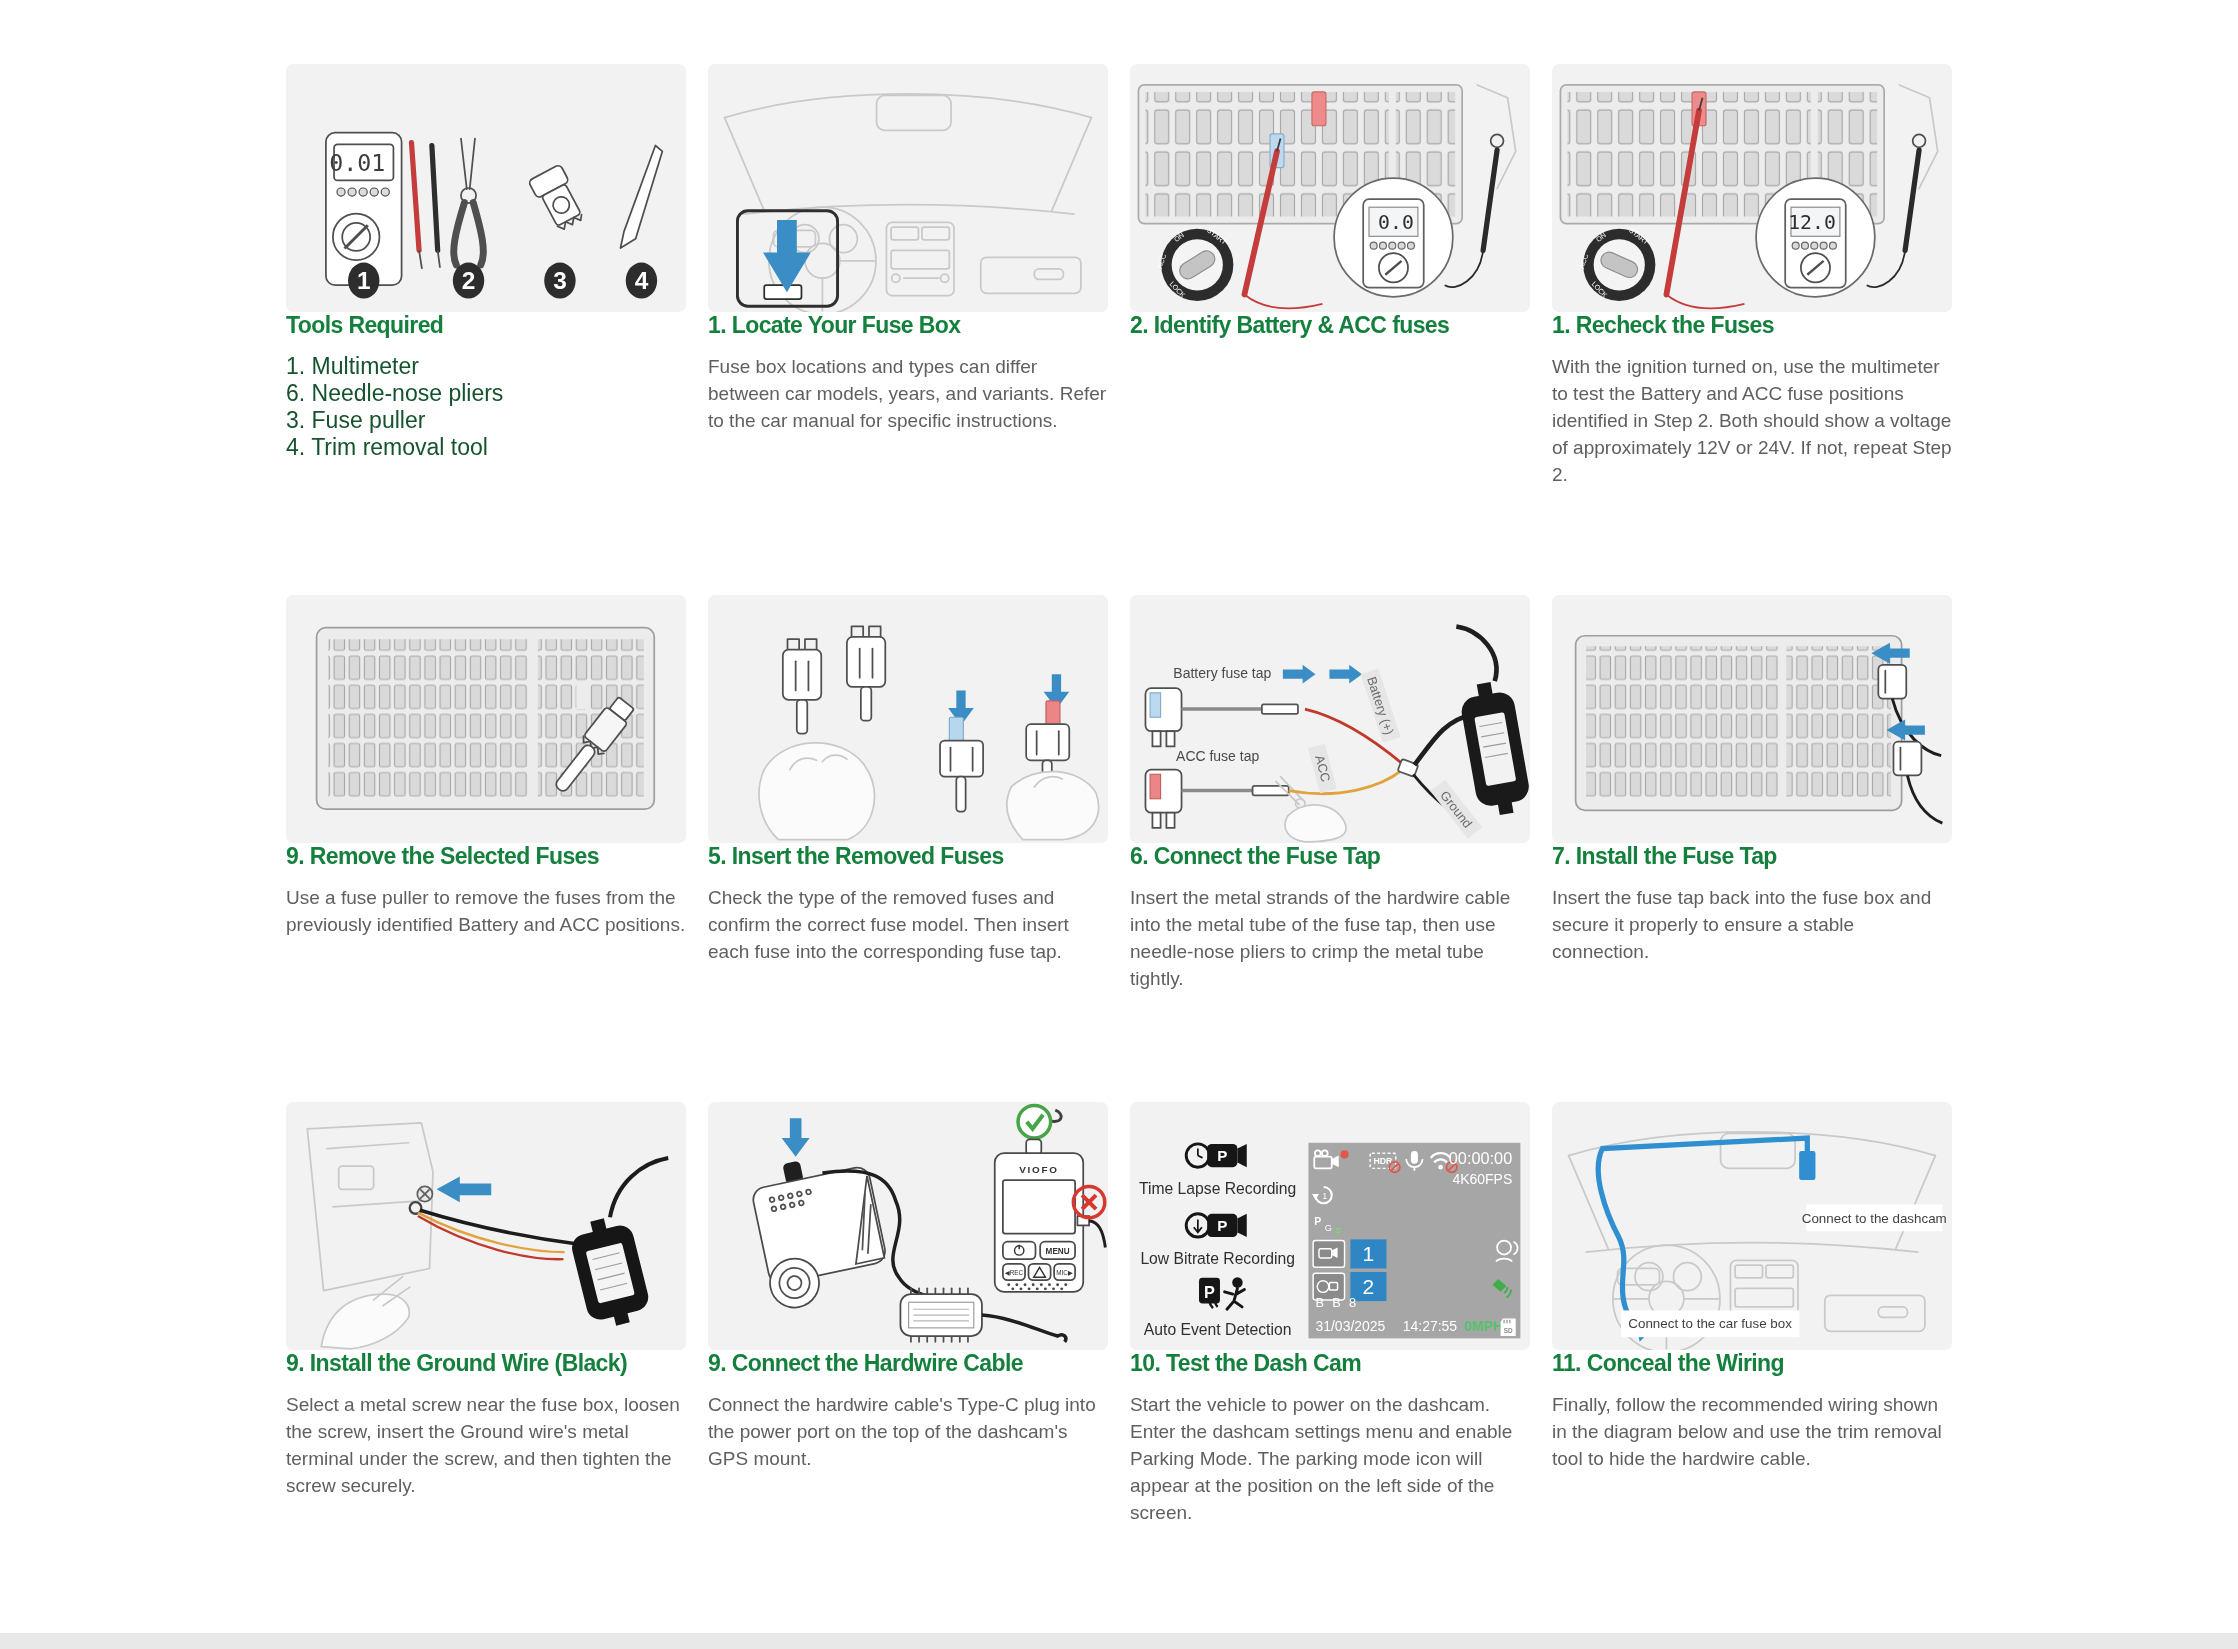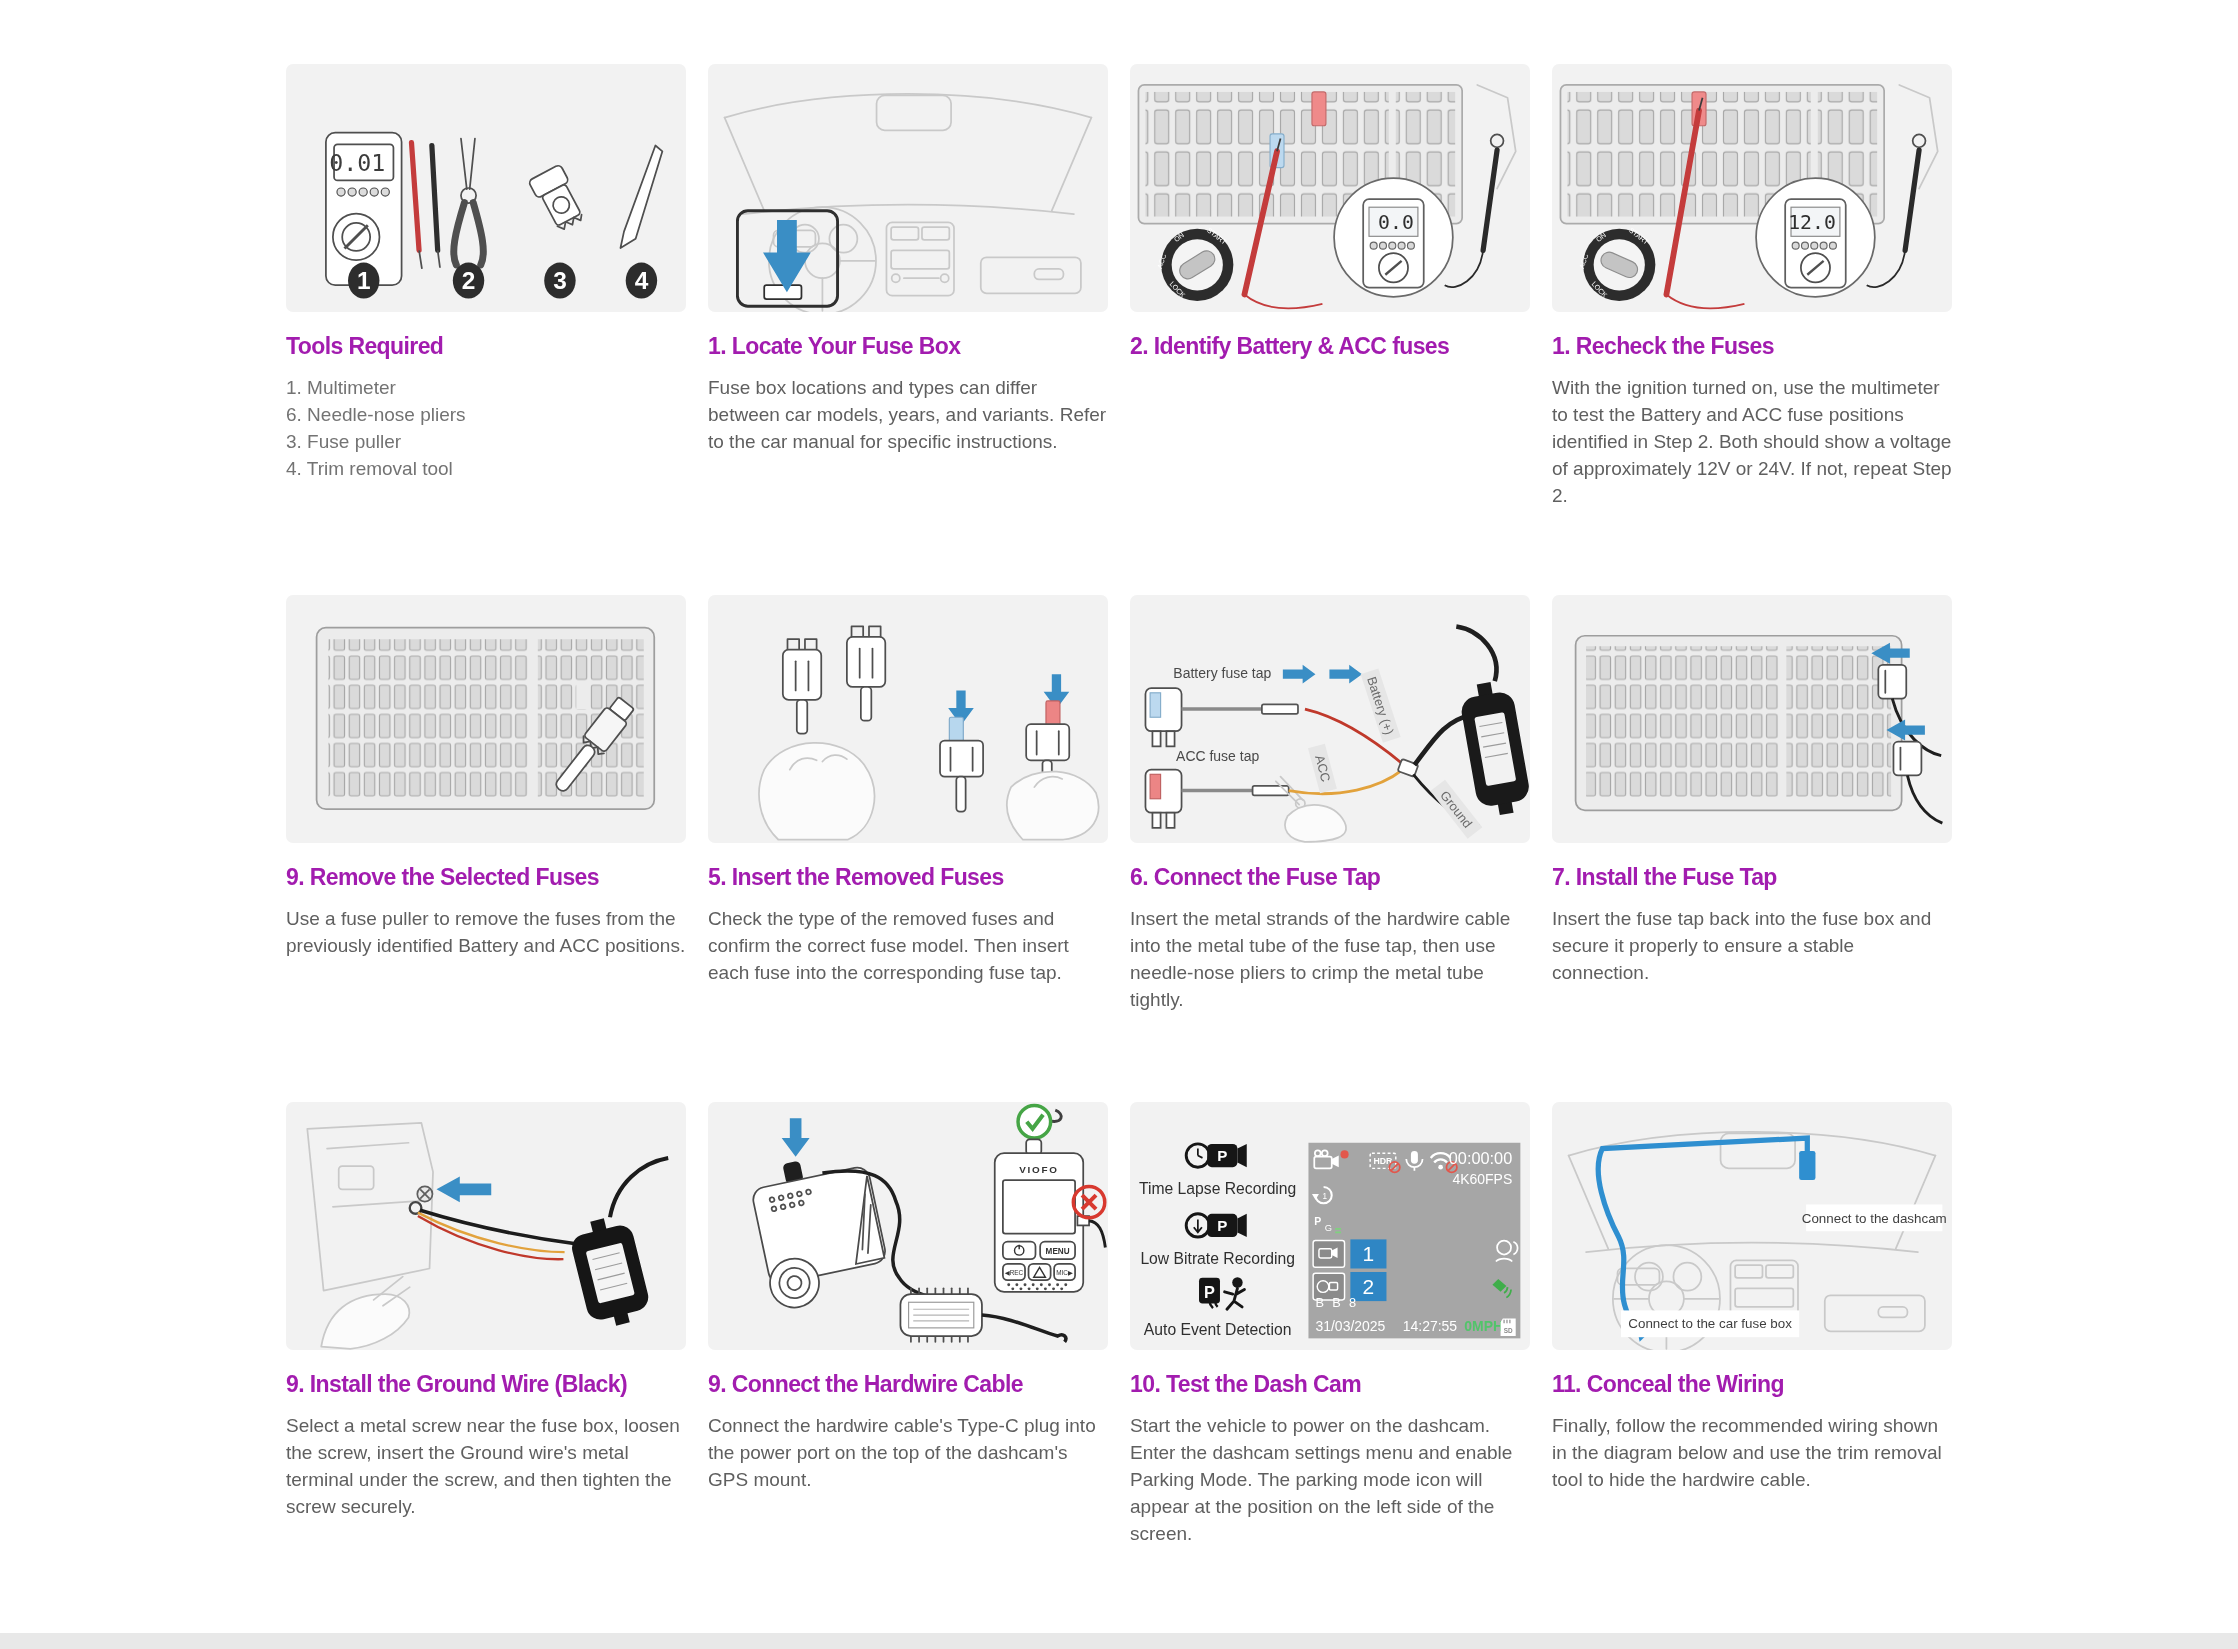--- a/index.html
+++ b/index.html
@@ -4,24 +4,24 @@
 <style>
   html,body{margin:0;padding:0;background:#ffffff;}
   .page{position:relative;width:2239px;height:1650px;background:#ffffff;overflow:hidden;
         font-family:"Liberation Sans", sans-serif;}
   .grid{position:absolute;left:286px;top:64px;display:grid;
         grid-template-columns:repeat(4,400px);column-gap:22px;
         grid-template-rows:531px 507px auto;}
   .panel{width:400px;}
   .card{width:400px;height:248px;background:#f2f2f2;border-radius:7px;overflow:hidden;}
   .card svg{display:block;width:400px;height:248px;}
-  .title{margin-top:21px;font-size:23px;font-weight:bold;color:#a21caf;
+  .title{font-size:23px;font-weight:bold;color:#15803d;
          letter-spacing:-0.6px;white-space:nowrap;}
   .body{margin-top:14px;font-size:19px;line-height:27px;color:#5f5f5f;}
-  .tool-line{font-size:19px;line-height:27px;color:#737373;}
+  .tool-line{font-size:23px;line-height:27px;color:#14532d;}
   .footer-bar{position:absolute;left:0;bottom:0;width:2239px;height:17.5px;background:#e8e8e8;}
   text{font-family:"Liberation Sans", sans-serif;}
   .lcd{font-family:"DejaVu Sans Mono", monospace;}
   .sketch{stroke:#c9c9c9;fill:none;stroke-width:3;stroke-linecap:round;stroke-linejoin:round;}
   .dark{stroke:#4f4f4f;fill:none;stroke-width:3;stroke-linecap:round;stroke-linejoin:round;}
 </style>
 </head>
 <body>
 
 <div class="page">

